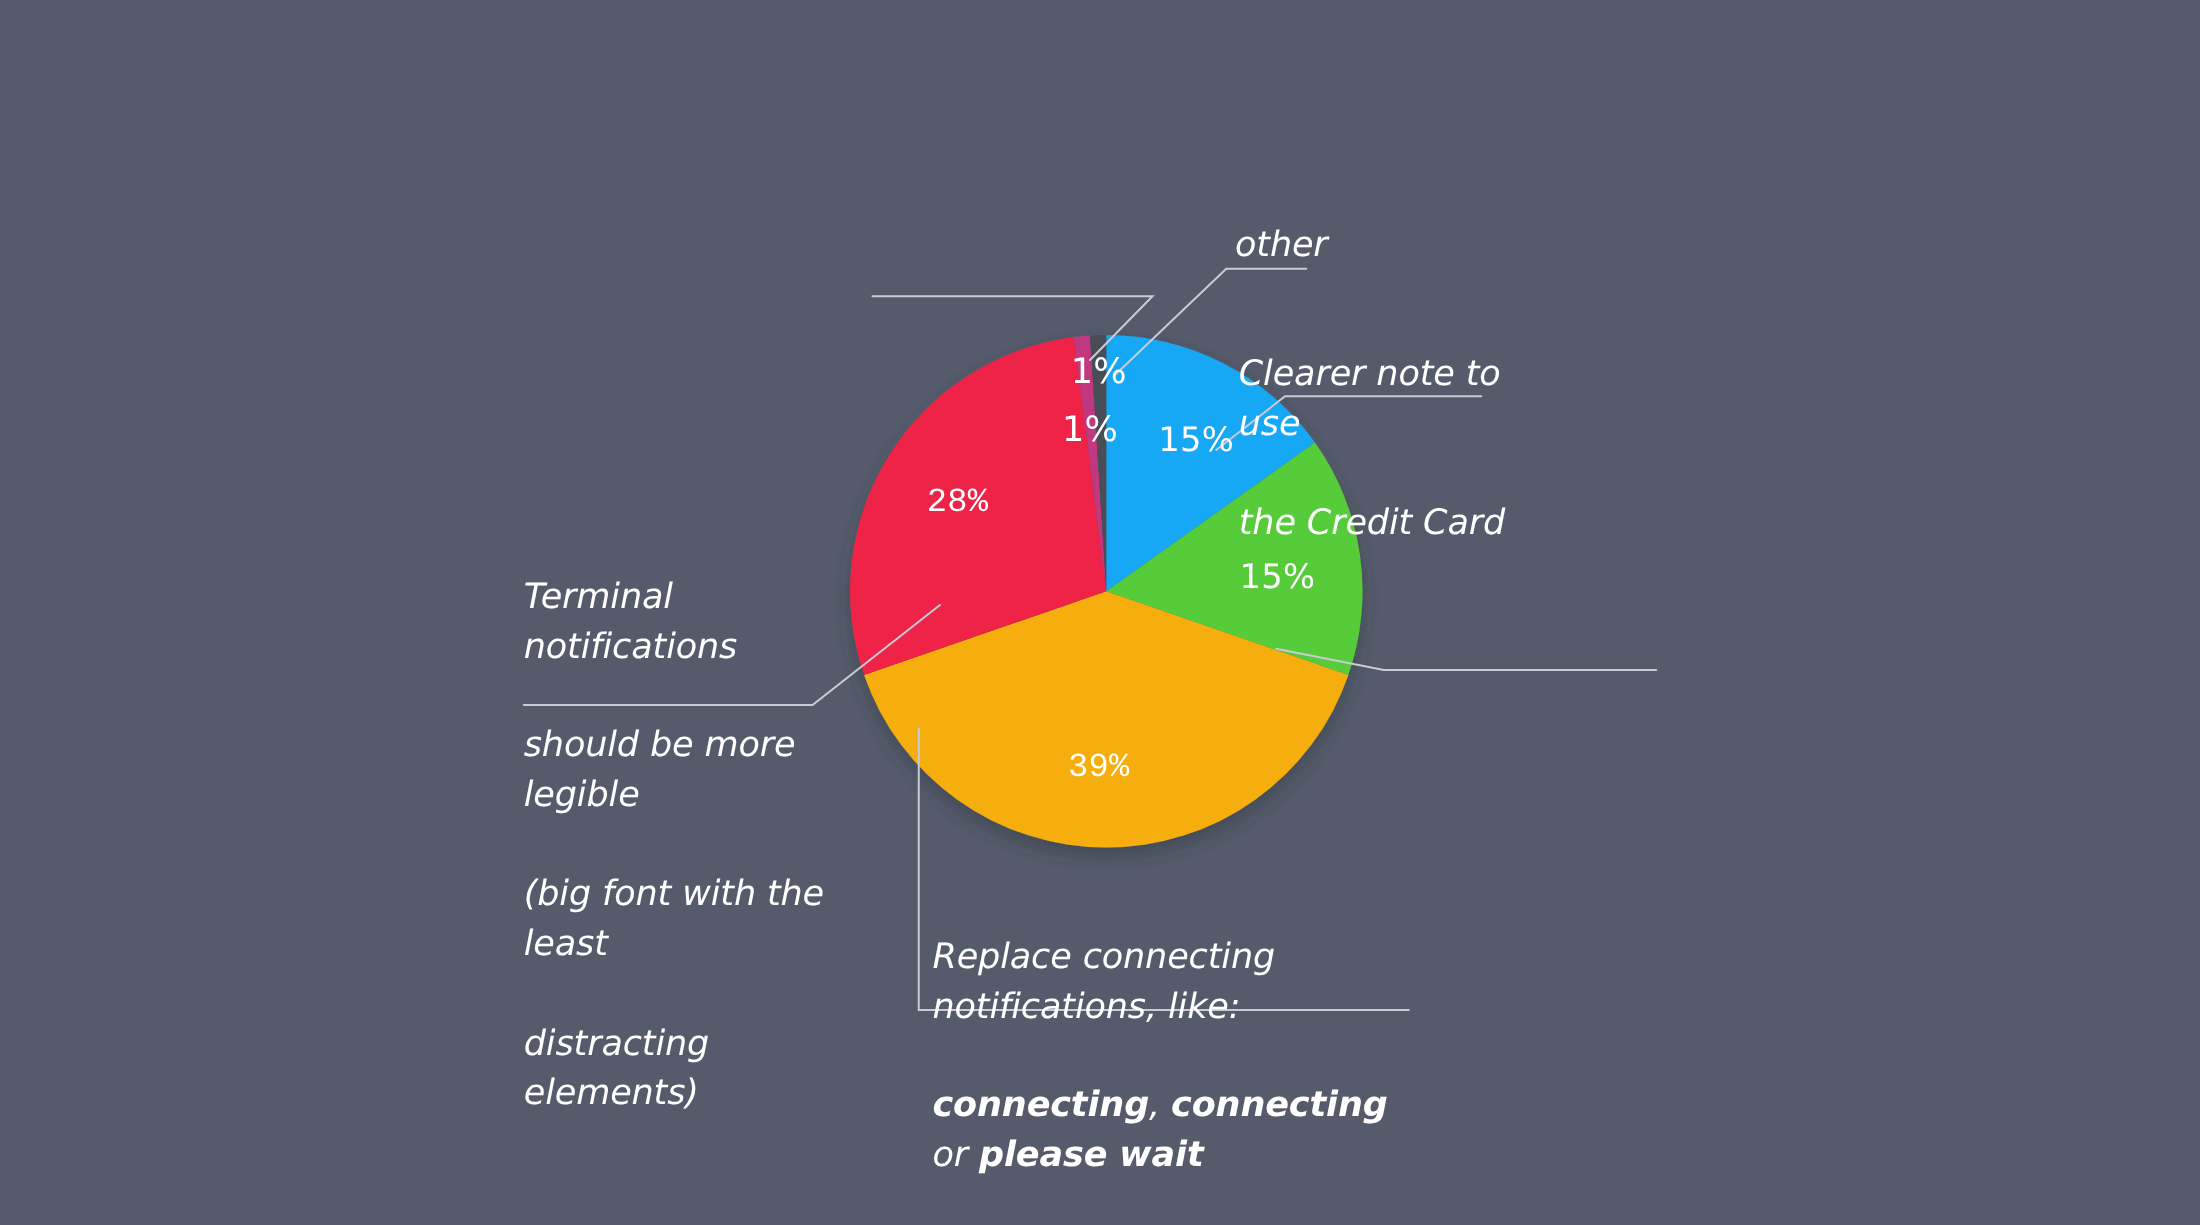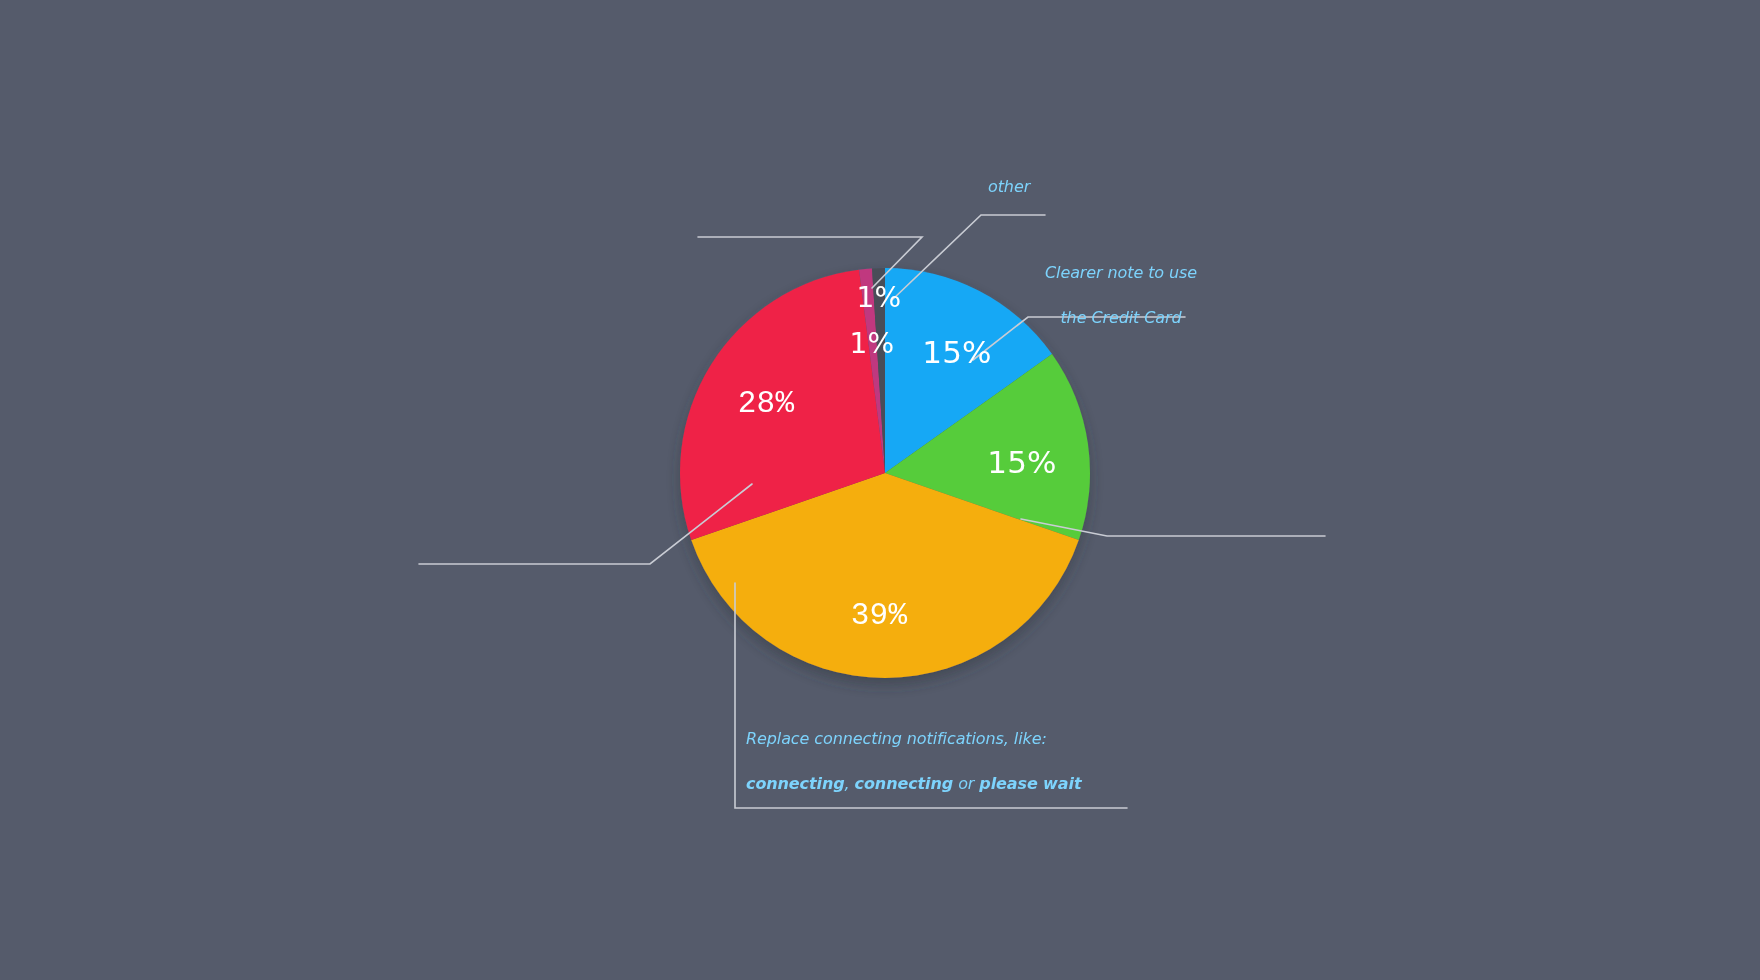--- a/index.html
+++ b/index.html
@@ -24,46 +24,46 @@
   #chart-svg {
     position: absolute;
     left: 0;
     top: 0;
     width: 1760px;
     height: 980px;
     display: block;
   }
   .annot {
     position: absolute;
-    color: #7dd3fc;
+    color: #ffffff;
     font-family: "DejaVu Sans", sans-serif;
     font-style: italic;
-    font-size: 16px;
+    font-size: 28px;
     line-height: 1.42;
     letter-spacing: -0.1px;
     white-space: pre-line;
   }
   .annot b {
     font-weight: bold;
   }
   .annot-right { text-align: left; }
   .annot-left  { text-align: left; }
 
   #annot-other        { left: 988px; top: 176px;  width: 220px; }
   #annot-more-legible { left: 700px; top: 200px;  width: 300px; }
-  #annot-credit-card  { left: 991px; top: 239px;  width: 260px; text-align: center; }
+  #annot-credit-card  { left: 991px; top: 239px;  width: 260px; text-align: left; }
   #annot-pin-blik     { left: 1118px; top: 464px; width: 260px; }
   #annot-terminal     { left: 419px;  top: 417px; width: 260px; }
   #annot-replace      { left: 746px;  top: 705px; width: 400px; }
 
   .slice-label {
     position: absolute;
     color: #ffffff;
     font-family: "DejaVu Sans", sans-serif;
-    font-size: 31px;
+    font-size: 27px;
     font-weight: 400;
     letter-spacing: 0.2px;
     white-space: nowrap;
     transform: translate(-50%, -50%);
   }
   .slice-label.small { font-size: 28px; }
 </style>
 </head>
 <body>
 
@@ -123,19 +123,25 @@
 
   <div class="annot" id="annot-other">other</div>
 
 
   <div class="annot annot-right" id="annot-credit-card">
     <span>Clearer note to use</span><br>
     <span>the Credit Card</span>
   </div>
 
 
+  <div class="annot annot-left" id="annot-terminal">
+    <span>Terminal notifications</span><br>
+    <span>should be more legible</span><br>
+    <span>(big font with the least</span><br>
+    <span>distracting elements)</span>
+  </div>
 
   <div class="annot annot-left" id="annot-replace">
     <span>Replace connecting notifications, like:</span><br>
     <b>connecting</b><span>, </span><b>connecting</b><span> or </span><b>please wait</b><br>
   </div>
 
 </div>
 
 </body></html>

